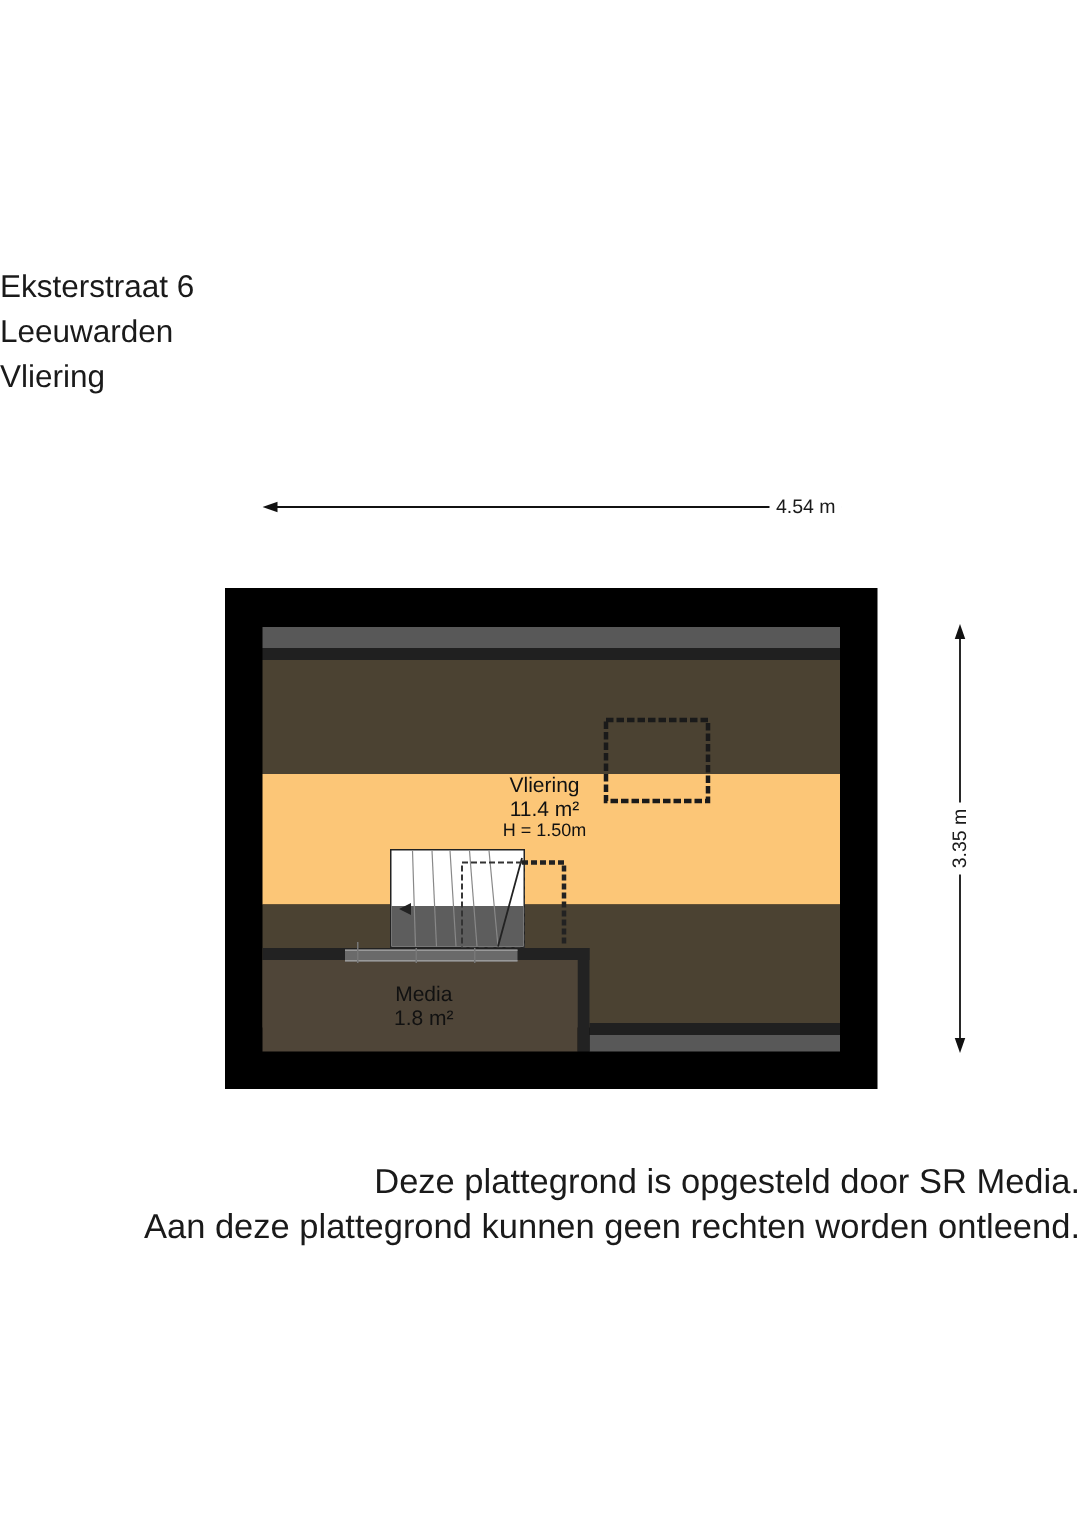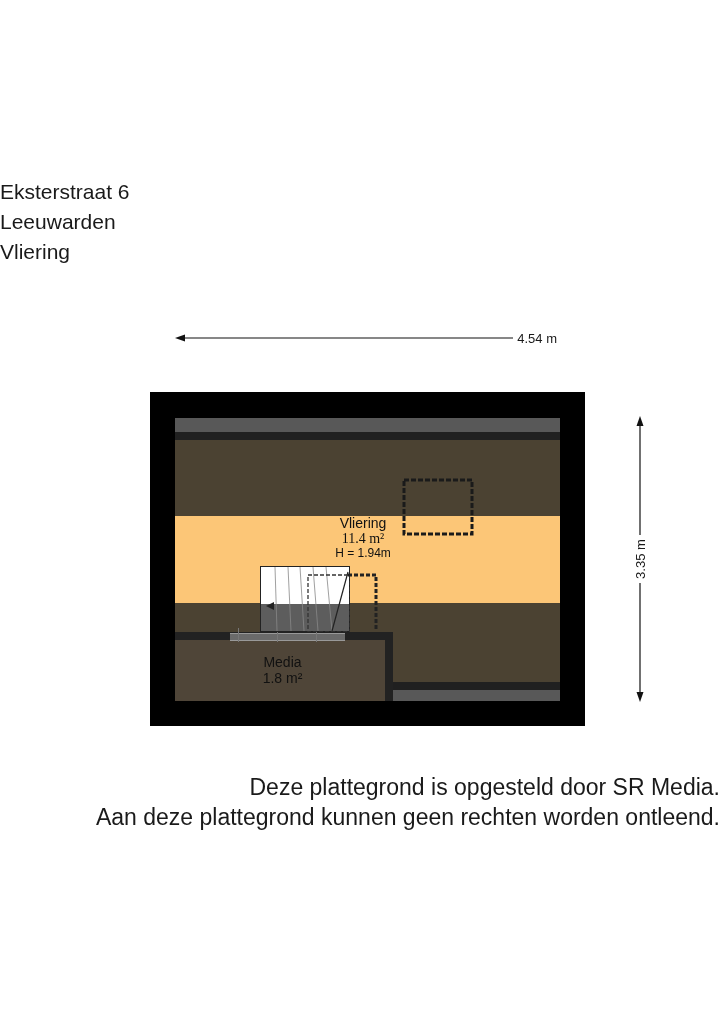--- a/index.html
+++ b/index.html
@@ -85,22 +85,22 @@
   </div>
 
   <div class="abs" style="left:252px; top:86px; width:72px; height:58px;">
     <svg width="72" height="58">
       <rect x="2" y="2" width="68" height="54" fill="none" stroke="#1a1a1a" stroke-width="3" stroke-dasharray="5,2"></rect>
     </svg>
   </div>
 
   <div class="room-label" style="left:168px; top:123px; width:90px;">
     <div style="font-size:14px;">Vliering</div>
-    <div style="font-size:14px;font-family:Liberation Serif, serif;">11.4 m²</div>
-    <div style="font-size:12px;">H = 1.94m</div>
+    <div style="font-size:14px;">11.4 m²</div>
+    <div style="font-size:12px;">H = 1.50m</div>
   </div>
 
   <div class="room-label" style="left:90px; top:262px; width:85px;">
     <div style="font-size:14px;">Media</div>
     <div style="font-size:14px;">1.8 m²</div>
   </div>
 </div>
 
 <div class="footer-line" style="top:774px;">Deze plattegrond is opgesteld door SR Media.</div>
 <div class="footer-line" style="top:804px;">Aan deze plattegrond kunnen geen rechten worden ontleend.</div>

